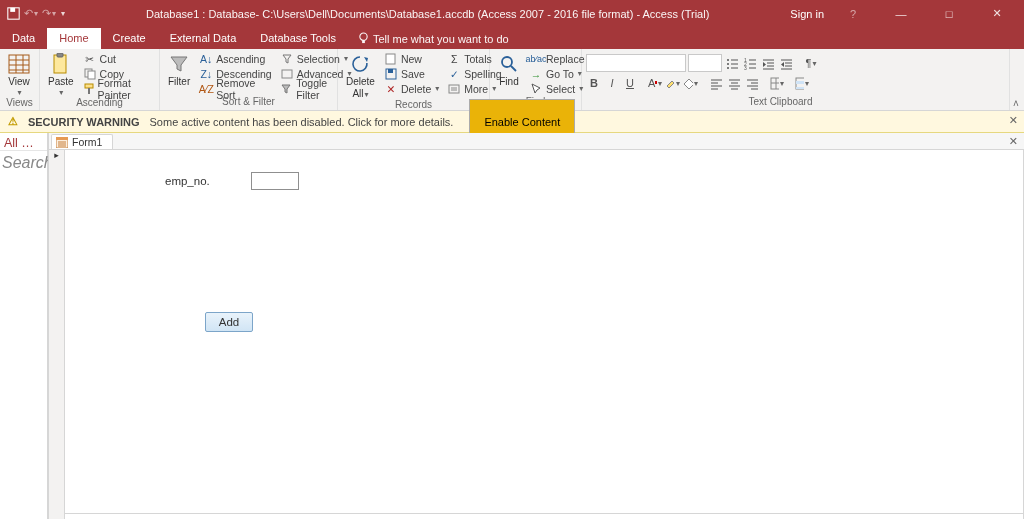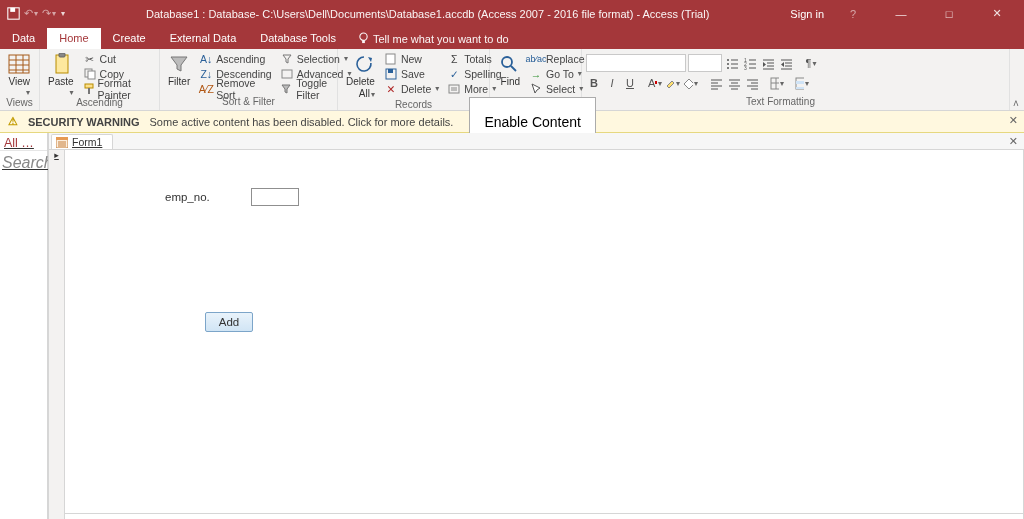--- a/index.html
+++ b/index.html
@@ -17,43 +17,43 @@
     .ribtabs { background:#a4373a; height:22px; display:flex; align-items:flex-end; color:#fff; font-size:11px; padding-left:0; }
     .ribtab { padding: 4px 12px 5px; cursor:default; }
     .ribtab.active { background:#fff; color:#a4373a; }
     .tellme { display:flex; align-items:center; gap:4px; padding:4px 10px; color:#fff; opacity:.95; }
 
     
     .ribbon { background:#f3f2f1; height:62px; border-bottom:1px solid #d6d6d6; display:flex; }
     .group { border-right:1px solid #e1e1e1; display:flex; flex-direction:column; justify-content:space-between; padding:2px 4px 0; position:relative; }
     .group-body { display:flex; align-items:flex-start; gap:2px; flex:1; }
     .group-label { text-align:center; font-size:10px; color:#666; height:14px; padding-bottom:1px; position:relative; }
-    .big-btn { display:flex; flex-direction:column; align-items:flex-end; justify-content:flex-start; padding:2px 4px 0; text-align:center; font-size:10px; gap:1px; width:auto; }
+    .big-btn { display:flex; flex-direction:column; align-items:center; justify-content:flex-start; padding:2px 4px 0; text-align:center; font-size:10px; gap:1px; width:auto; }
     .big-icon { width:22px; height:22px; display:flex; align-items:center; justify-content:center; }
     .sm-row { display:flex; flex-direction:column; gap:0; justify-content:flex-start; }
     .sm-item { display:flex; align-items:center; gap:3px; font-size:10.5px; color:#444; padding:0px 3px; height:15px; }
     .sm-ic { width:14px; height:14px; display:flex; align-items:center; justify-content:center; }
     .drop-ar { font-size:8px; color:#666; margin-left:1px; }
     .thinv { width:1px; background:#e1e1e1; margin:4px 2px 16px; }
 
     .font-group .row1 { display:flex; align-items:center; gap:2px; }
     .combo { border:1px solid #c9c9c9; background:#fff; height:18px; }
     .fmt-ic { width:16px; height:16px; display:flex; align-items:center; justify-content:center; color:#555; border:1px solid transparent; }
     .collapse-arrow { width:14px; text-align:center; font-size:10px; color:#666; align-self:flex-end; margin-bottom:1px; margin-left:auto; padding-right:2px; }
 
     
     .secbar { background:#fff8df; height:22px; border-bottom:1px solid #e6d87f; display:flex; align-items:center; padding:0 8px; font-size:11px; gap:10px; position:relative; }
     .sec-shield { color:#c29b00; font-weight:bold; }
     .sec-title { font-weight:bold; color:#444; }
     .sec-msg { color:#444; }
-    .sec-btn { background:#ffffff; border:1px solid #ababab; padding:16px 14px; font-size:14px; margin-left:6px; }
+    .sec-btn { background:#eab308; border:1px solid #ababab; padding:16px 14px; font-size:11px; margin-left:6px; }
     .sec-close { position:absolute; right:6px; top:3px; color:#666; }
 
     
-    .workspace { display:flex; height:calc(519px - 27px - 22px - 62px - 22px);text-decoration:underline; }
+    .workspace { display:flex; height:calc(519px - 27px - 22px - 62px - 22px); }
     .navpane { width:48px; border-right:1px solid #d6d6d6; background:#fff; font-size:11px; }
     .nav-hdr { color:#a4373a; font-size:12.5px; padding:3px 4px 0; border-bottom:1px solid #e6e6e6; }
     .nav-search { font-size:16px; font-style:italic; color:#888; padding:2px 2px; display:flex; align-items:flex-end; justify-content:space-between; }
     .tabdoc { flex:1; display:flex; flex-direction:column; border-left:1px solid #d6d6d6; }
     .doc-tabs { height:17px; background:#f6f6f6; display:flex; align-items:flex-end; border-bottom:1px solid #d6d6d6; position:relative; }
     .doc-tab { background:#fff; border:1px solid #d6d6d6; border-bottom:none; padding:1px 10px 1px 4px; font-size:10.5px; display:flex; align-items:center; gap:4px; margin-left:2px; border-radius:2px 2px 0 0; }
     .doc-close { position:absolute; right:6px; top:2px; color:#666; font-size:11px; }
     .doc-body { flex:1; display:flex; background:#fff; overflow:hidden; border-right:1px solid #d6d6d6; }
     .recsel { width:16px; background:#f3f2f1; border-right:1px solid #d6d6d6; }
     .recsel-mark { font-size:9px; color:#333; text-align:center; padding-top:0; }
@@ -424,21 +424,21 @@
         <span class="fmt-ic">
             <svg width="13" height="13">
               <rect x="1" y="1" width="11" height="11" fill="none" stroke="#888"></rect>
               <rect x="1" y="4" width="11" height="3" fill="#cfe3f6"></rect>
               <rect x="1" y="10" width="11" height="2" fill="#cfe3f6"></rect>
             </svg>
             <span class="drop-ar">▾</span>
           </span>
       </div>
     </div>
-    <div class="group-label" style="padding-right:30px">Text Formatting</div>
+    <div class="group-label" style="padding-right:30px">Text Clipboard</div>
   </div>
   <div class="collapse-arrow">˄</div>
 </div>
 
 <div class="secbar">
   <span class="sec-shield">⚠</span>
   <span class="sec-title">SECURITY WARNING</span>
   <span class="sec-msg">Some active content has been disabled. Click for more details.</span>
   <button class="sec-btn">Enable Content</button>
   <span class="sec-close">✕</span>
@@ -466,21 +466,21 @@
           </span>
         <span>Form1</span>
       </div>
       <span class="doc-close">✕</span>
     </div>
     <div class="doc-body">
       <div class="recsel">
           <div class="recsel-mark">▸</div>
         </div>
       <div class="form-area">
-        <div class="fld-row" style="left:100px;top:38px">
+        <div class="fld-row" style="left:100px;top:22px">
           <span class="fld-label">emp_no.</span>
           <input class="fld-input" style="">
         </div>
         <div class="add-btn">Add</div>
         <div class="below"></div>
       </div>
     </div>
   </div>
 </div>
 

